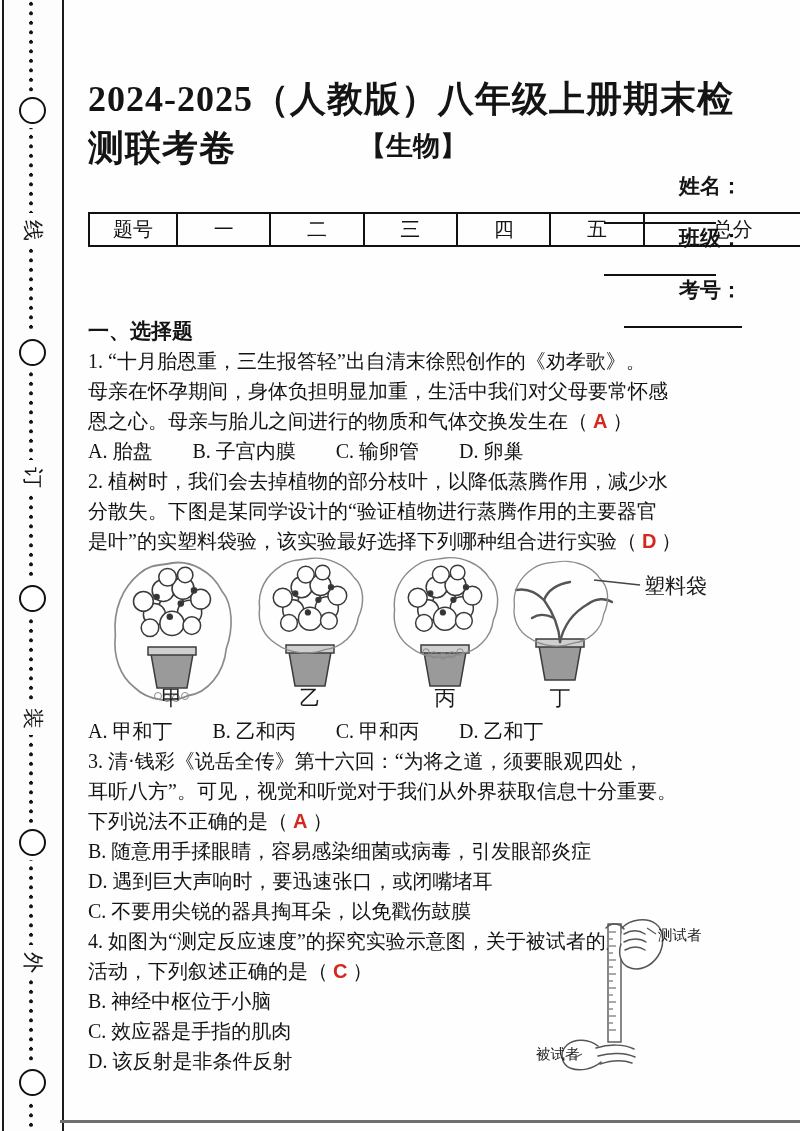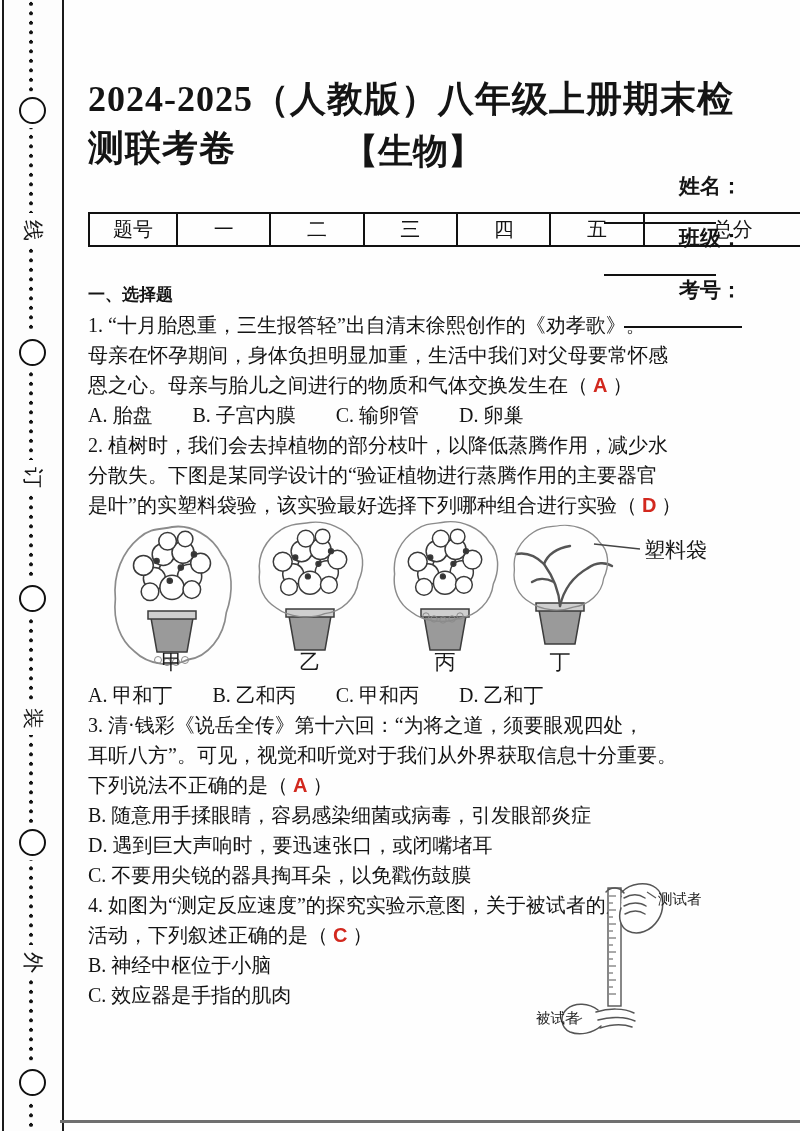--- a/index.html
+++ b/index.html
@@ -11,33 +11,33 @@
   .dotline{position:absolute;left:25px;top:0;bottom:0;width:4px;
            background-image:radial-gradient(circle at 2px 4px,#141414 1.7px,transparent 2.1px);
            background-size:4px 9.5px;background-repeat:repeat-y;}
   .mg{position:absolute;left:8px;width:40px;background:#fdfdfd;display:flex;justify-content:center;align-items:center;}
   .ring{width:23px;height:23px;border:2.2px solid #111;border-radius:50%;background:#fff;}
   .bchar{font-size:21px;transform:rotate(90deg);line-height:1;}
   
   .title1{position:absolute;left:88px;top:75px;width:650px;text-align:left;
           font-size:36px;font-weight:bold;letter-spacing:1px;}
   .title2{position:absolute;left:88px;top:128px;width:650px;text-align:center;
-          font-size:35px;font-weight:bold;}
+          font-size:27px;font-weight:bold;}
   .fields{position:absolute;left:92px;top:172px;width:650px;display:flex;align-items:flex-end;flex-direction:column;}
   .flabel{font-size:21px;font-weight:bold;white-space:nowrap;}
   .fblank{display:inline-block;width:112px;height:22px;border-bottom:2.5px solid #111;margin-right:26px;}
   .fblank.last{margin-right:0;width:118px;}
   
   table.score{position:absolute;left:88px;top:212px;width:735px;border-collapse:collapse;
               font-size:20px;text-align:center;}
   table.score td{border:2px solid #111;height:31px;padding:0;}
   table.score td.c0{width:86px;}
   
   .flow{position:absolute;left:88px;top:280px;width:670px;font-size:20px;line-height:30px;}
-  .sech{font-weight:bold;font-size:17px;line-height:30px;}
+  .sech{font-weight:bold;font-size:21px;line-height:30px;margin-top:36px;}
   .stem{white-space:pre-wrap;}
   .optline{white-space:pre-wrap;}
   .ans{font-family:"Liberation Sans","DejaVu Sans",sans-serif;font-weight:bold;color:#d2281e;}
   .q4wrap{position:relative;}
   .rulerfig{position:absolute;right:44px;top:-8px;}
   svg text{font-family:"Liberation Serif","DejaVu Serif",serif;fill:#1a1a1a;}
   
   .bottom-rule{position:absolute;left:60px;right:0;top:1120px;height:2.5px;background:#6f6f6f;}
 </style>
 </head>
@@ -205,20 +205,21 @@
       <div class="optline">B. 随意用手揉眼睛，容易感染细菌或病毒，引发眼部炎症</div>
       <div class="optline">D. 遇到巨大声响时，要迅速张口，或闭嘴堵耳</div>
       <div class="optline">C. 不要用尖锐的器具掏耳朵，以免戳伤鼓膜</div>
     </div>
 
     <div class="q4wrap">
       <div class="stem"><span>4. 如图为“测定反应速度”的探究实验示意图，关于被试者的反射
 活动，下列叙述正确的是（ </span><span class="ans" style="color: rgb(210, 40, 30);">C</span><span> ）</span></div>
       <div class="optline">B. 神经中枢位于小脑</div>
       <div class="optline">C. 效应器是手指的肌肉</div>
+      <div class="optline">D. 该反射是非条件反射</div>
 
       <svg class="rulerfig" width="180" height="158" viewBox="0 0 180 158">
         <g stroke="#555" stroke-width="1.4" fill="#ffffff">
           <rect x="74" y="6" width="13" height="118"></rect>
         </g>
         <g stroke="#555" stroke-width="1">
           <line x1="75" y1="14" x2="82" y2="14"></line>
             <line x1="75" y1="21" x2="79" y2="21"></line>
           <line x1="75" y1="28" x2="82" y2="28"></line>
             <line x1="75" y1="35" x2="79" y2="35"></line>

